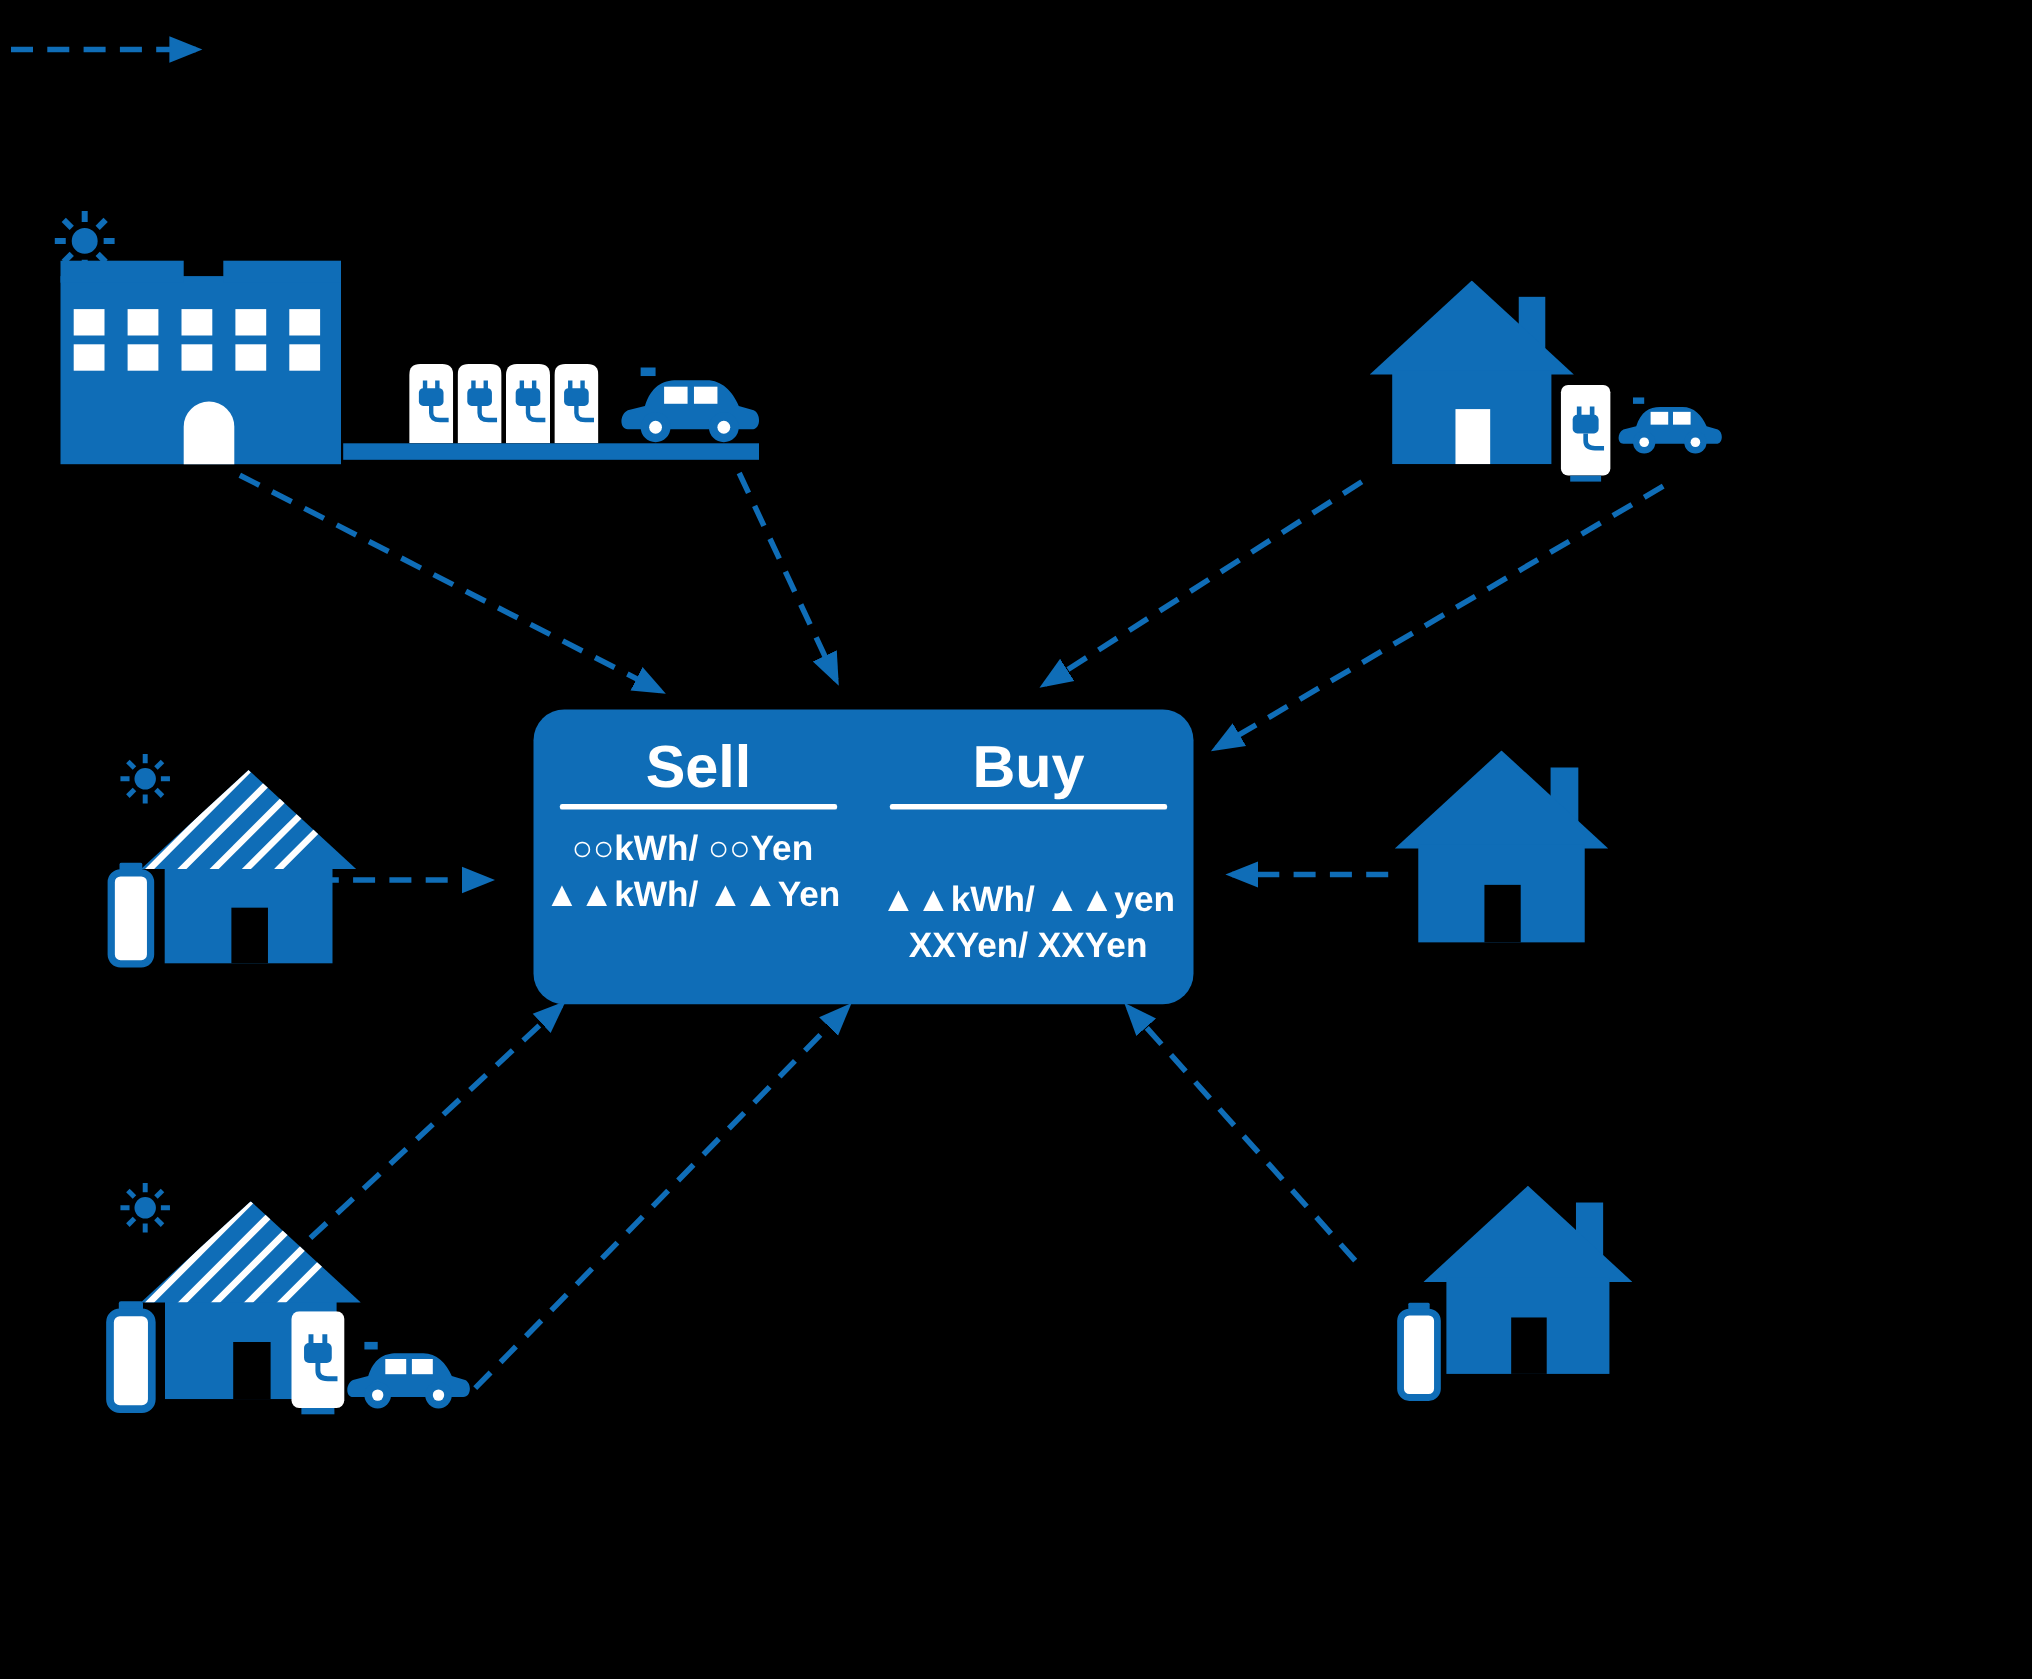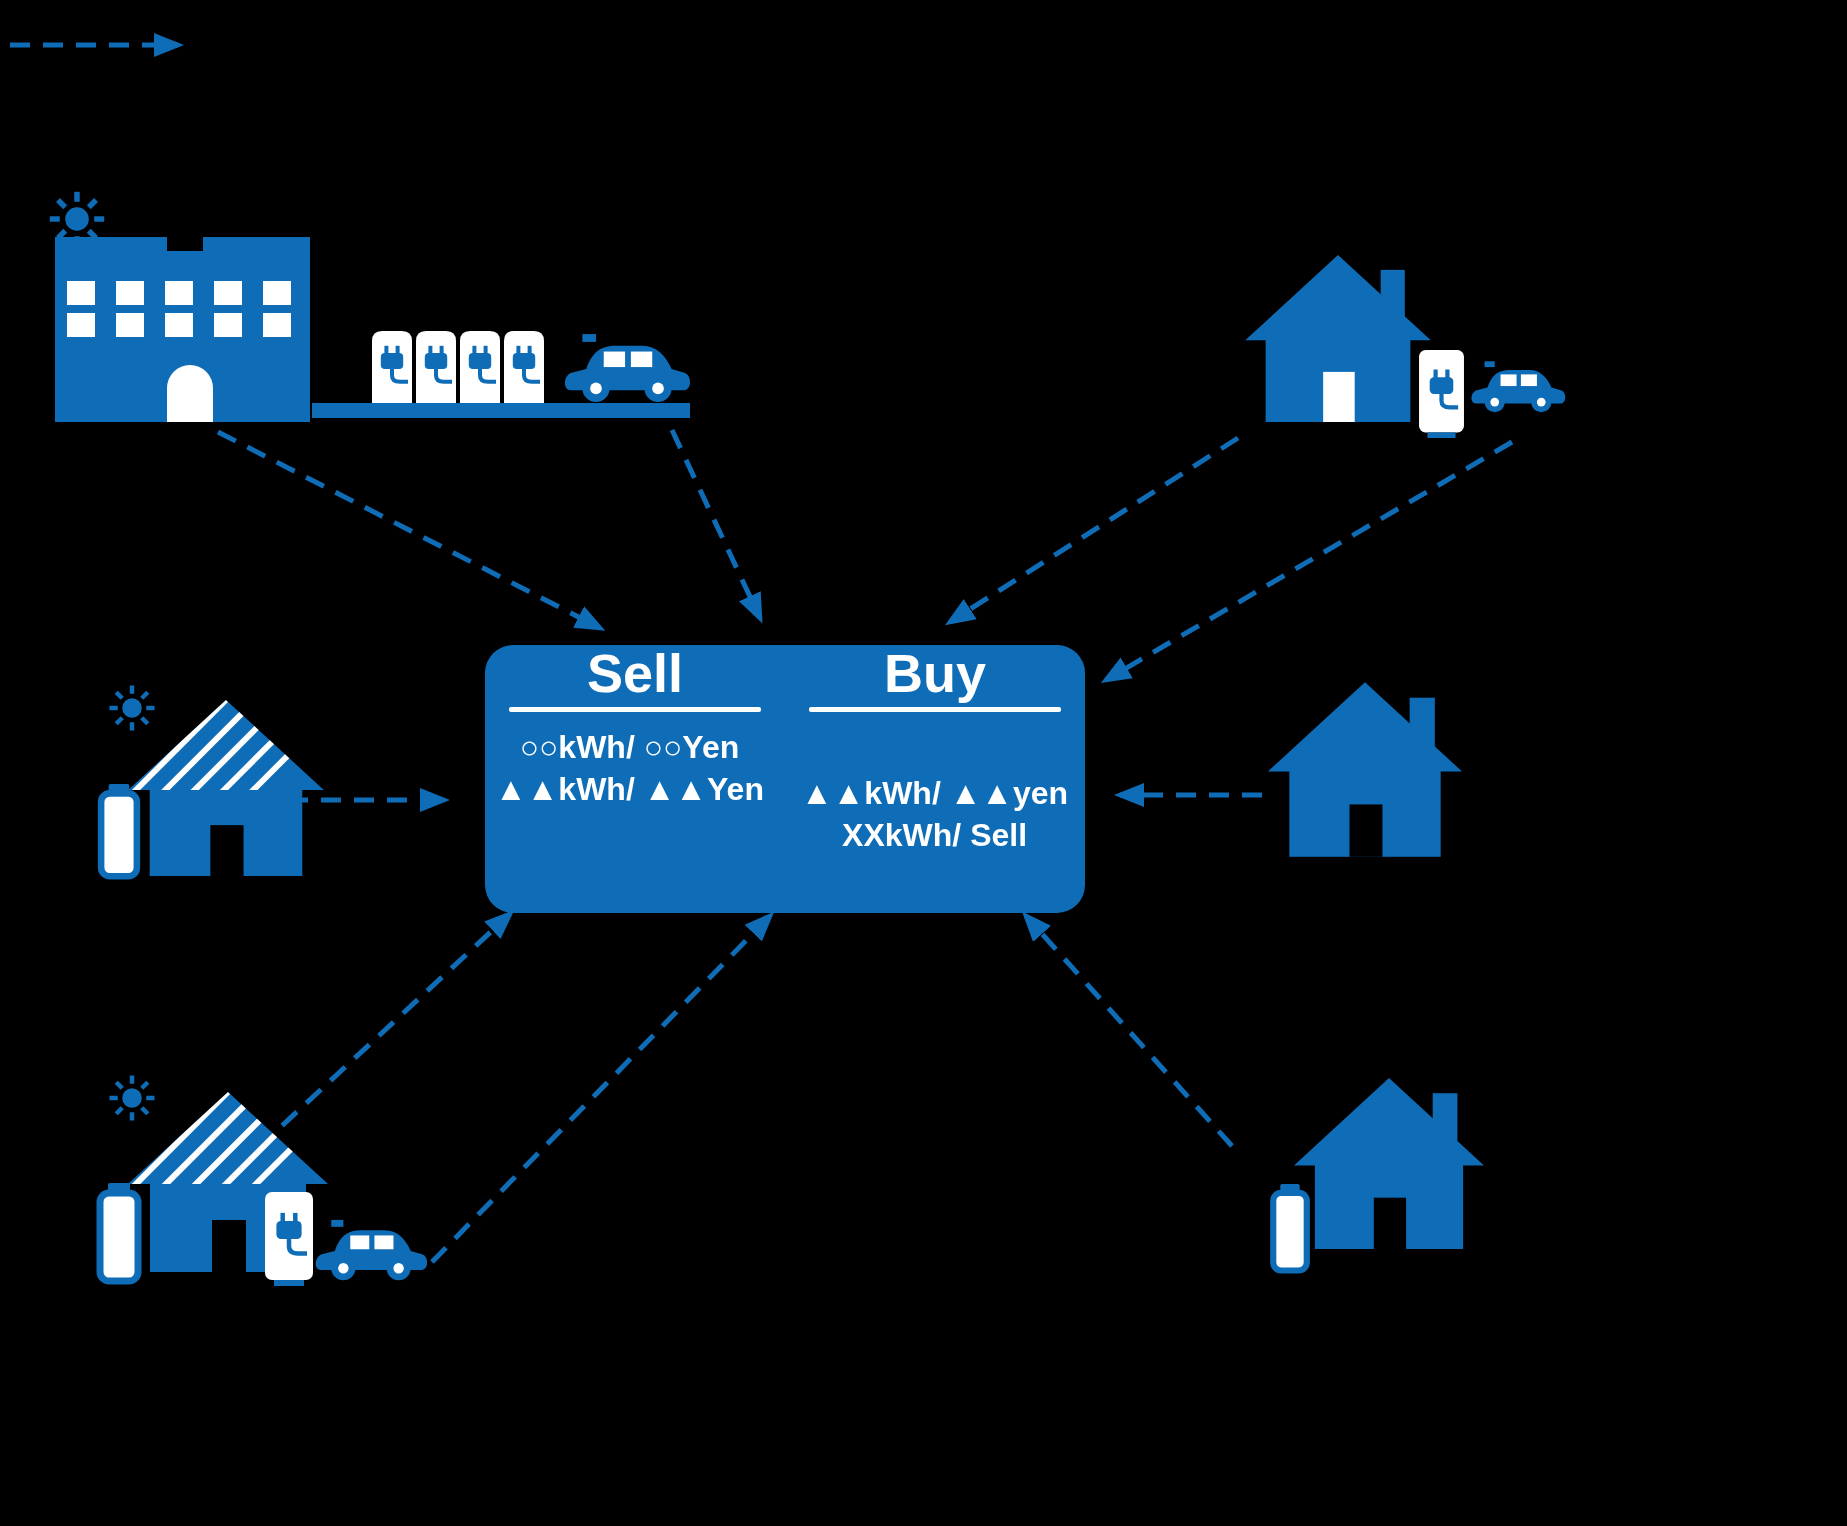--- a/index.html
+++ b/index.html
@@ -5,21 +5,21 @@
   html,body{margin:0;padding:0;background:#000;}
   .canvas{
     position:relative;width:1847px;height:1526px;background:#000;
     font-family:"Liberation Sans","DejaVu Sans",sans-serif;overflow:hidden;
   }
   .gfx{position:absolute;left:0;top:0;color:#0F6DB7;}
   .market-box{
     position:absolute;left:485px;top:645px;width:600px;height:268px;
     background:#0F6DB7;border-radius:28px;display:flex;color:#fff;
   }
-  .col{flex:1;display:flex;flex-direction:column;align-items:center;padding-top:0;}
+  .col{flex:1;display:flex;flex-direction:column;align-items:center;padding-top:24px;}
   .title{font-size:54px;font-weight:bold;line-height:1.05;}
   .rule{width:84%;height:5px;background:#fff;margin-top:5px;border-radius:2px;}
   .vals{align-self:flex-start;padding-left:10px;margin-top:14px;
         font-size:32px;font-weight:bold;line-height:1.32;white-space:nowrap;text-align:center;}
   .col-buy .vals{margin-top:60px;padding-left:16px;}
 </style>
 </head>
 <body>
 
 <div class="canvas">
@@ -189,18 +189,18 @@
       <div class="vals">
         <div>○○kWh/ ○○Yen</div>
         <div>▲▲kWh/ ▲▲Yen</div>
       </div>
     </div>
     <div class="col col-buy">
       <div class="title">Buy</div>
       <div class="rule"></div>
       <div class="vals">
         <div>▲▲kWh/ ▲▲yen</div>
-        <div>XXkWh/ Sell</div>
+        <div>XXYen/ XXYen</div>
       </div>
     </div>
   </div>
 
 </div>
 
 </body></html>

